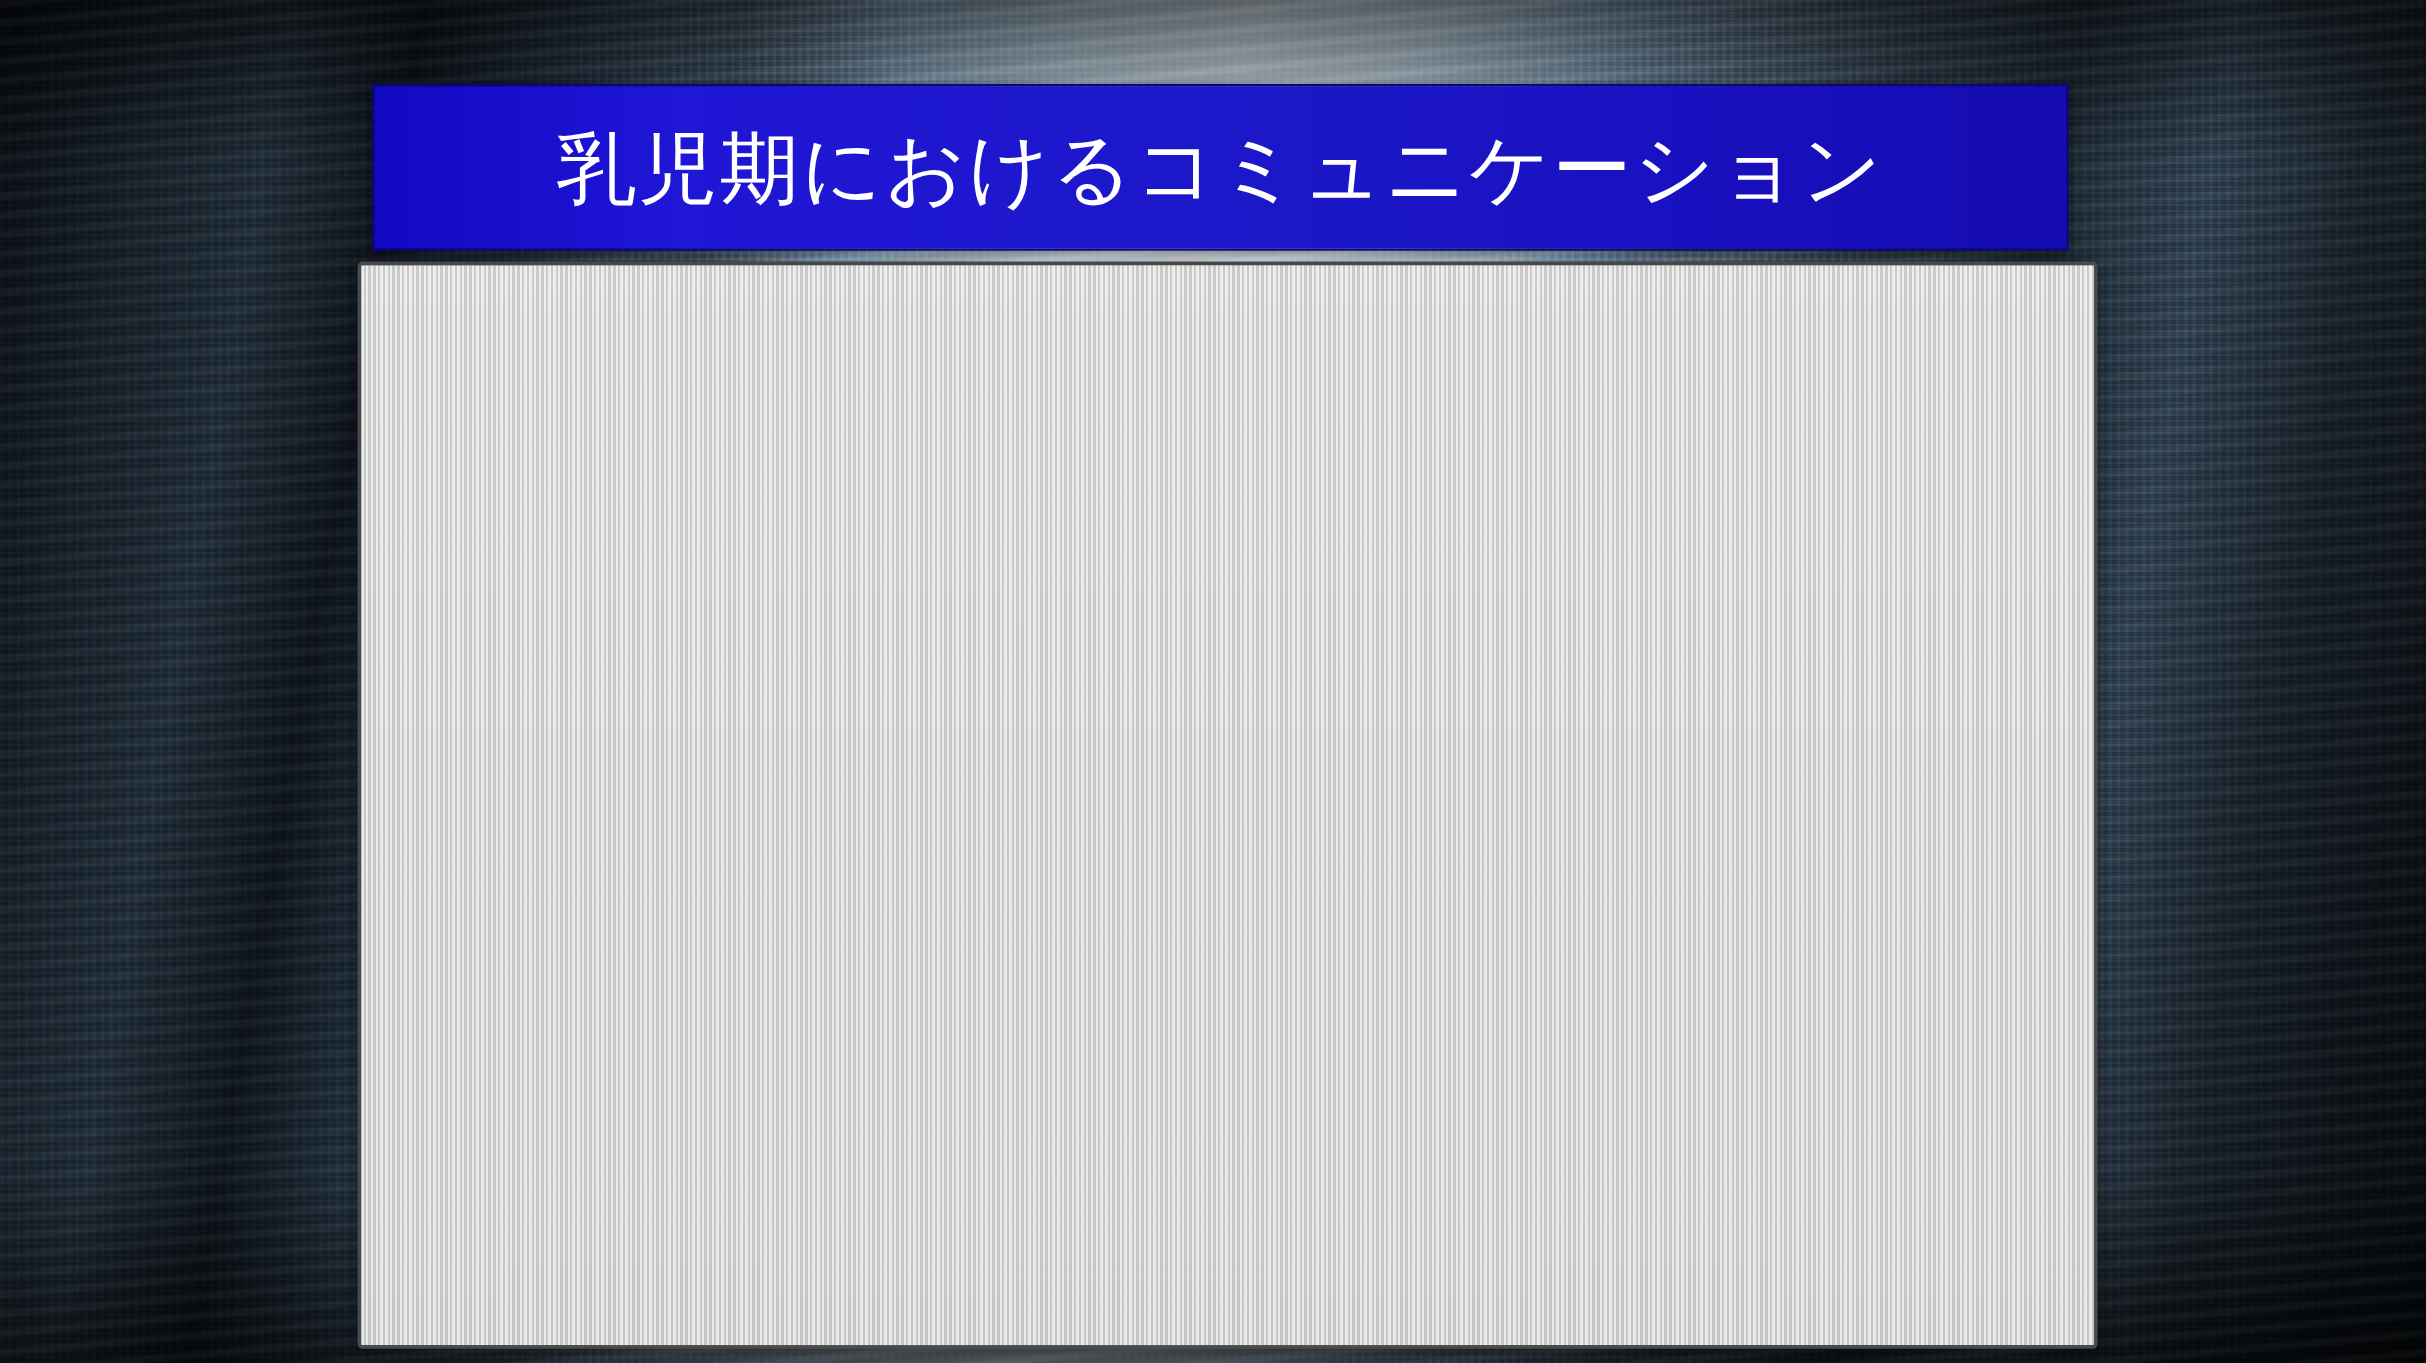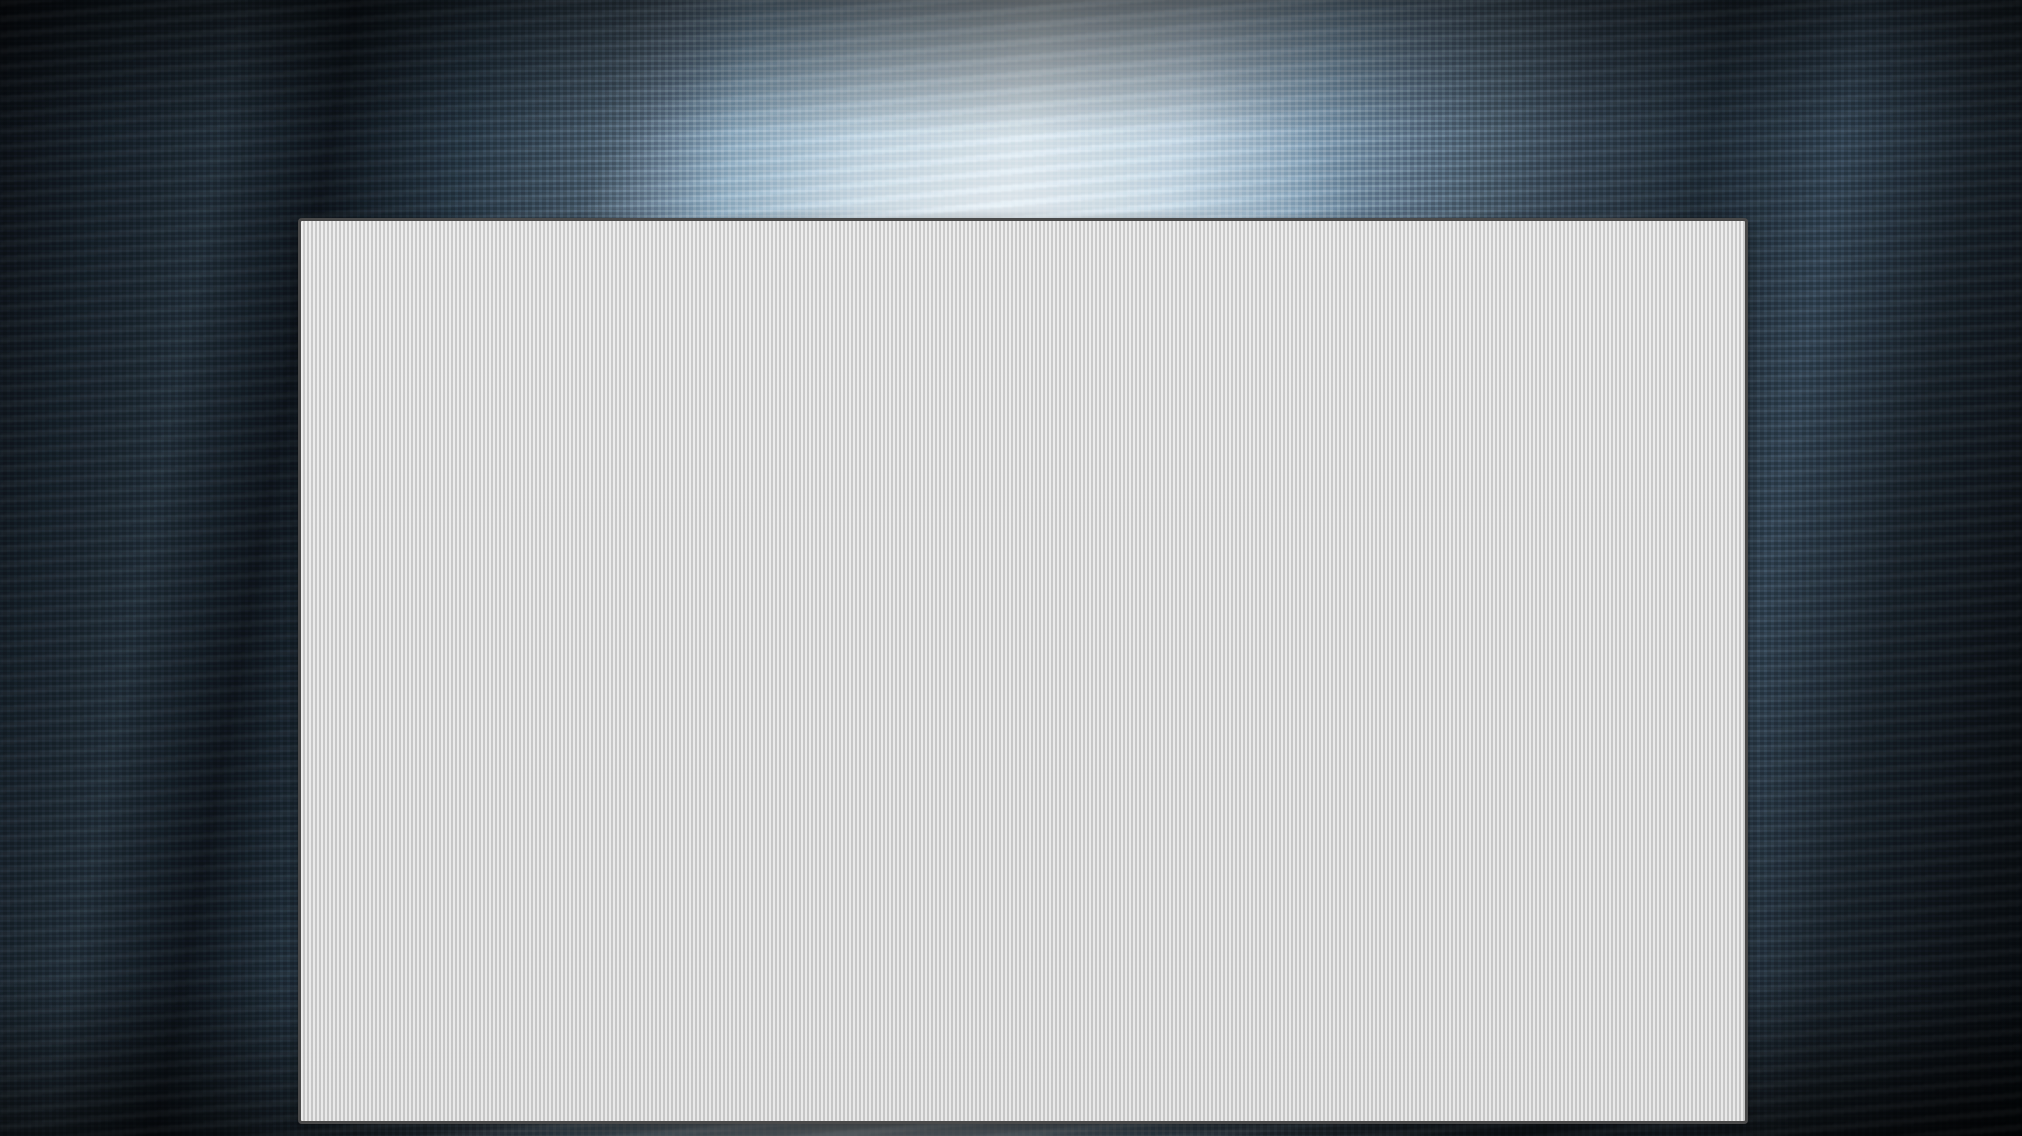--- a/index.html
+++ b/index.html
@@ -143,20 +143,23 @@
     text-align: left;
     white-space: pre-line;
     font-weight: 500;
   }
 </style>
 </head>
 <body>
 
 <div class="stage">
 
+  <div class="title-band">
+    <div class="title-text">乳児期におけるコミュニケーション</div>
+  </div>
 
   <div class="panel"></div>
 
   <div class="col-head left">乳児の感情</div>
   <div class="col-head right">乳児の
 コミュニケーション手段</div>
 
   <div class="cell yellow r1 cleft">快感情</div>
 
   <svg class="arrow a1" viewBox="0 0 160 110">

